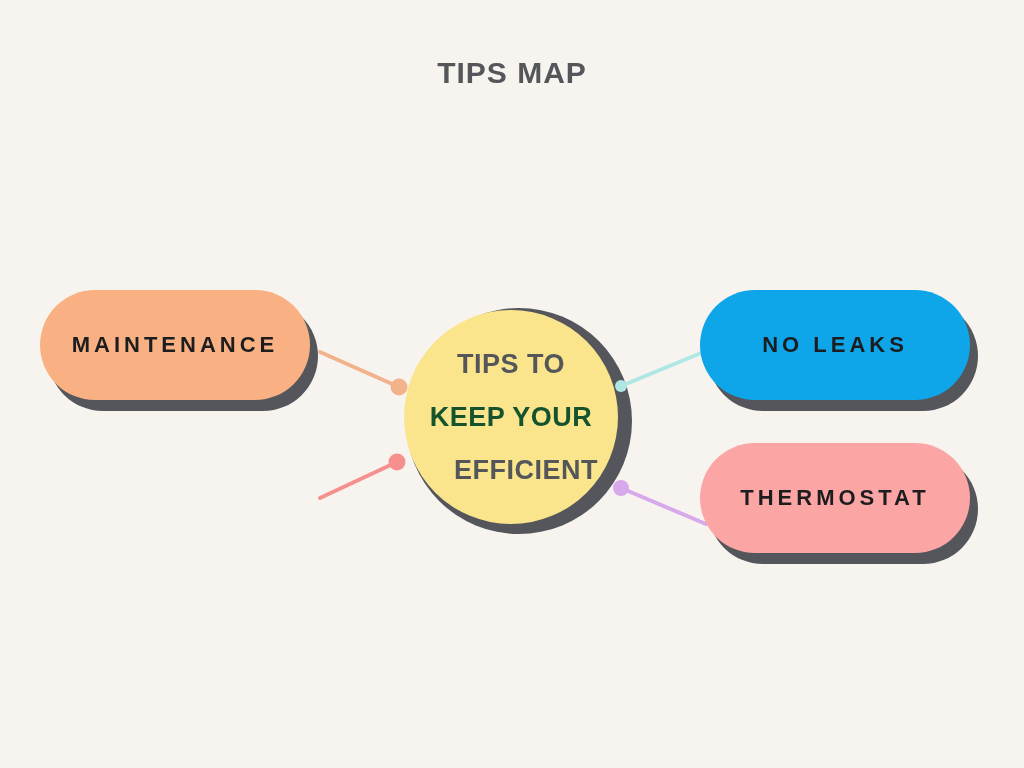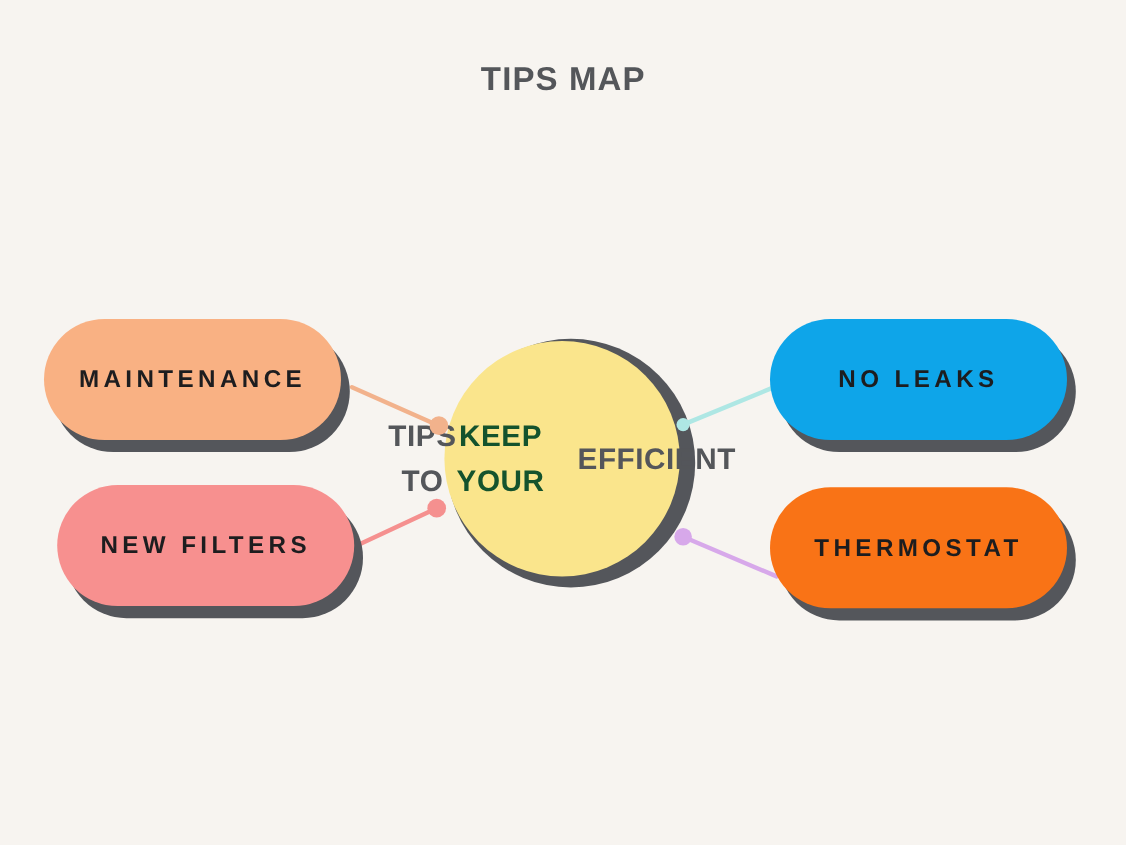--- a/index.html
+++ b/index.html
@@ -33,28 +33,29 @@
   .center-node {
     position: absolute;
     left: 404px;
     top: 310px;
     width: 214px;
     height: 214px;
     border-radius: 50%;
     z-index: 1;
     box-shadow: 8px 4px 0 6px #54565B;
     display: flex;
-    flex-direction: row;
+    flex-direction: column;
     align-items: center;
     justify-content: center;
     text-align: center;
     font-size: 27px;
     line-height: 41px;
     font-weight: bold;
     letter-spacing: 0.5px;
+    gap: 12px;
   }
   .pill {
     position: absolute;
     width: 270px;
     height: 110px;
     border-radius: 55px;
     z-index: 3;
     box-shadow: 8px 11px 0 0 #54565B;
     display: flex;
     align-items: center;
@@ -93,25 +94,22 @@
   <div class="center-node" style="background-color: rgb(250, 229, 140);">
     <span style="color: rgb(84, 86, 90);">TIPS TO</span>
     <span style="color: #14532d;">KEEP YOUR</span>
     <span style="color: rgb(84, 86, 90); margin-left: 30px;">EFFICIENT</span>
   </div>
 
   <div class="pill pill-maintenance" style="background-color: rgb(249, 177, 131);">
     <span style="color: rgb(29, 29, 31);">MAINTENANCE</span>
   </div>
 
-  <div class="pill pill-new-filters" style="background-color: rgb(247, 144, 143);">
-    <span style="color: rgb(29, 29, 31);">NEW FILTERS</span>
-  </div>
 
   <div class="pill pill-no-leaks" style="background-color: #0ea5e9;">
     <span style="color: rgb(29, 29, 31);">NO LEAKS</span>
   </div>
 
-  <div class="pill pill-thermostat" style="background-color: #f97316; justify-content: center;">
+  <div class="pill pill-thermostat" style="background-color: #fca5a5; justify-content: center;">
     <span style="color: rgb(29, 29, 31);">THERMOSTAT</span>
   </div>
 
 </div>
 
 </body></html>

